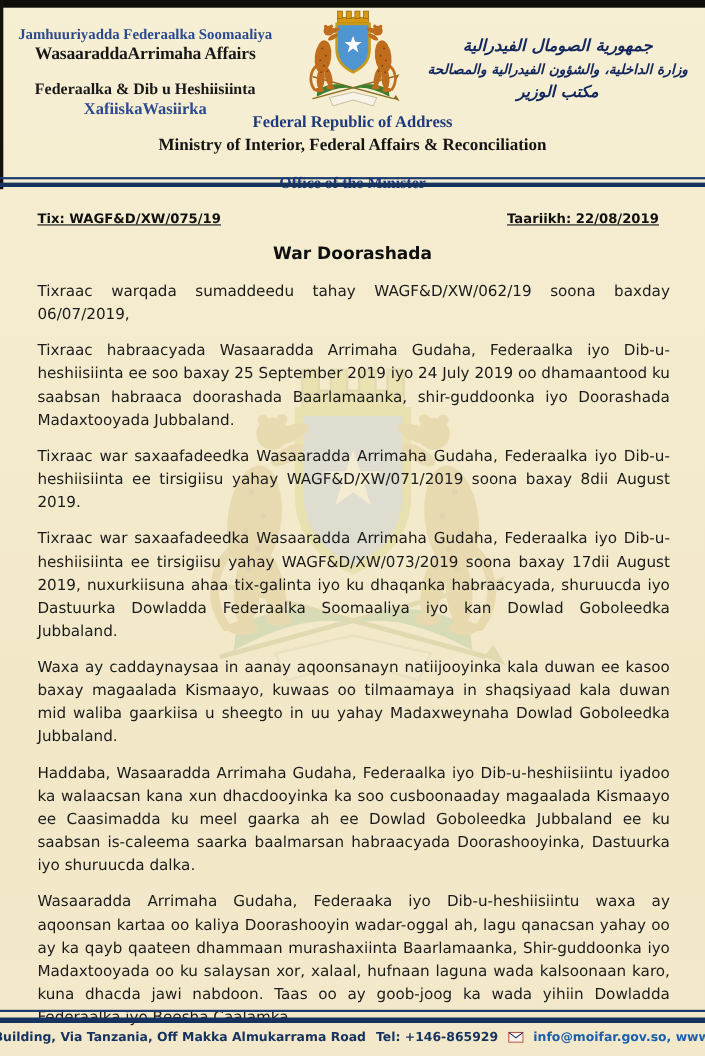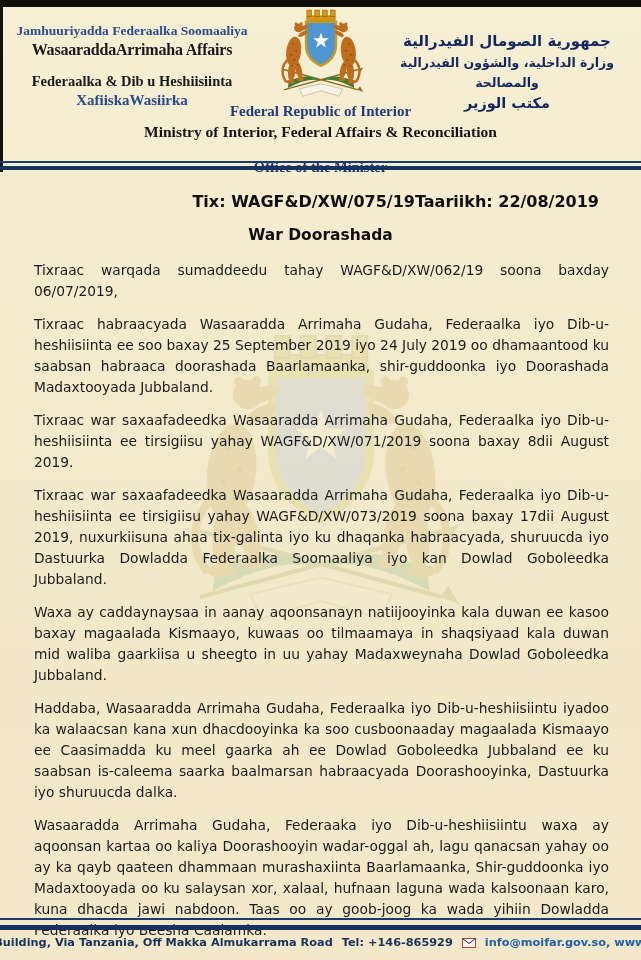--- a/index.html
+++ b/index.html
@@ -18,21 +18,21 @@
     position:absolute;left:3px;top:22px;width:258px;text-align:center;
     font-family:"Liberation Serif","DejaVu Serif",serif;font-weight:bold;line-height:1.3;
   }
   .hl1{display:block;color:#2b4a8e;font-size:13.5px;}
   .hl2{display:block;color:#181818;font-size:16px;letter-spacing:-0.2px;}
   .hl3{display:block;color:#181818;font-size:14.5px;margin-top:12px;}
   .hl4{display:block;color:#2b4a8e;font-size:15px;}
 
   .hdr-right{
     position:absolute;right:10px;top:30px;width:248px;text-align:center;direction:rtl;
-    font-weight:bold;color:#12275e;line-height:1.55;
+    font-weight:bold;color:#12275e;line-height:1.55;font-style:italic;
   }
   .ar1{display:block;font-size:15px;}
   .ar2{display:block;font-size:12.5px;}
   .ar3{display:block;font-size:14.5px;}
 
   .emblem{position:absolute;left:50%;top:6px;transform:translateX(-50%);width:116px;height:96px;}
 
   .hdr-center{
     position:absolute;left:0;right:0;top:102px;text-align:center;
     font-family:"Liberation Serif","DejaVu Serif",serif;font-weight:bold;line-height:1.32;
@@ -41,22 +41,22 @@
   .fc2{display:block;color:#141414;font-size:15.5px;}
   .fc3{display:block;color:#1f3a7c;font-size:14.5px;margin-top:16px;}
 
   .hdr-divider{position:absolute;top:161px;left:0;right:0;}
   .hdr-divider .l1{height:2px;background:#1b3a6e;}
   .hdr-divider .g1{height:3px;}
   .hdr-divider .l2{height:4px;background:#16325f;}
 
   
   .content{position:absolute;top:192px;left:0;right:0;}
-  .meta-row{display:flex;justify-content:flex-end;padding:0 42px 0 34px;
-    font-size:16px;font-weight:bold;color:#101010;}
+  .meta-row{display:flex;justify-content:space-between;padding:0 42px 0 34px;
+    font-size:12px;font-weight:bold;color:#101010;text-decoration:underline;}
   .doc-title{text-align:center;font-size:15.5px;font-weight:bold;color:#101010;margin-top:15px;}
   .bodytext{padding:0 32px 0 34px;margin-top:16px;font-size:13.8px;line-height:21px;
     color:#1b1b1b;text-align:justify;}
   .bodytext p{margin:0 0 12px;}
 
   .watermark{position:absolute;top:320px;left:50%;transform:translateX(-50%);
     width:380px;height:320px;opacity:.13;filter:hue-rotate(18deg) saturate(1.15);pointer-events:none;}
 
   
   .footer{position:absolute;left:0;right:0;bottom:0;height:42px;}
@@ -143,21 +143,21 @@
         <use href="#emblem"></use>
       </svg>
 
     <div class="hdr-right">
       <span class="ar1">جمهورية الصومال الفيدرالية</span>
       <span class="ar2">وزارة الداخلية، والشؤون الفيدرالية والمصالحة</span>
       <span class="ar3">مكتب الوزير</span>
     </div>
 
     <div class="hdr-center">
-      <span class="fc1">Federal Republic of Interior</span>
+      <span class="fc1">Federal Republic of Address</span>
       <span class="fc2">Ministry of Interior, Federal Affairs &amp; Reconciliation</span>
       <span class="fc3">Office of the Minister</span>
     </div>
   </div>
 
   <div class="hdr-divider">
     <div class="l1"></div>
       <div class="g1"></div>
       <div class="l2"></div>
   </div>

